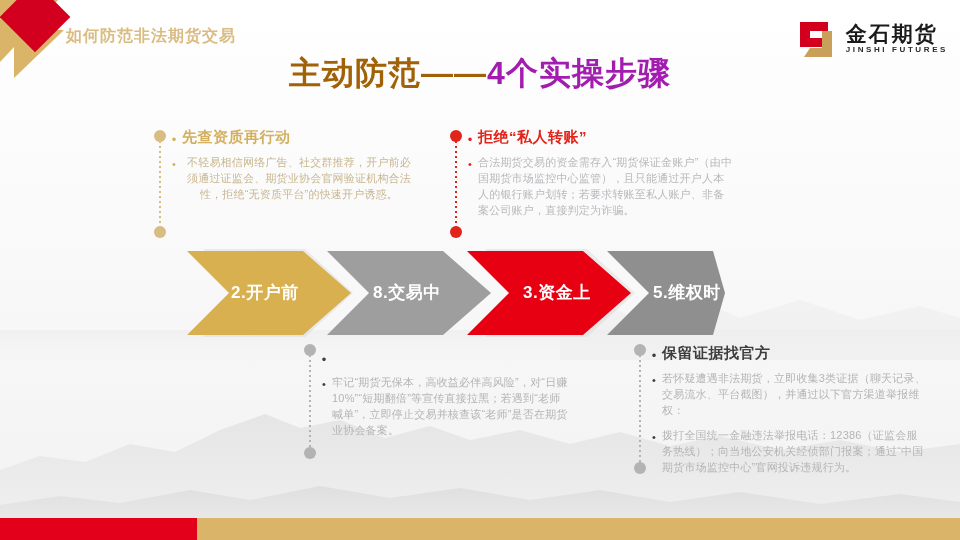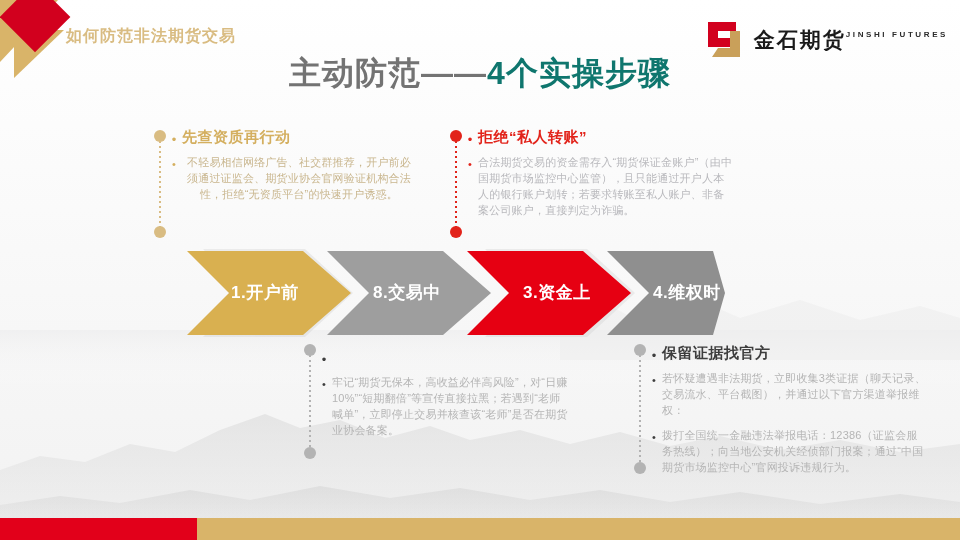--- a/index.html
+++ b/index.html
@@ -47,21 +47,21 @@
   
   .logo {
     position: absolute;
     right: 12px;
     top: 18px;
     display: flex;
     align-items: center;
     gap: 6px;
   }
   .logo-mark { width: 42px; height: 42px; }
-  .logo-text { display: flex; flex-direction: row; line-height: 1; }
+  .logo-text { display: flex; flex-direction: column; line-height: 1; }
   .logo-cn {
     font-size: 21px;
     font-weight: bold;
     letter-spacing: 2px;
     color: #1a1a1a;
   }
   .logo-en {
     font-size: 8px;
     font-weight: bold;
     letter-spacing: 2.6px;
@@ -76,22 +76,22 @@
     position: absolute;
     left: 0;
     top: 52px;
     width: 960px;
     text-align: center;
     font-size: 32px;
     font-weight: bold;
     letter-spacing: 1px;
     white-space: nowrap;
   }
-  .title .t-red { color: #737373; }
-  .title .t-dark { color: #0f766e; }
+  .title .t-red { color: #a16207; }
+  .title .t-dark { color: #a21caf; }
 
   
   .connector {
     position: absolute;
     width: 12px;
   }
   .connector .line {
     position: absolute;
     left: 5px;
     top: 6px;
@@ -286,24 +286,24 @@
       </g>
 
       <path d="M2 8 L118 8 L166 50 L118 92 L2 92 L44 50 Z" fill="#d9b050"></path>
 
       <path d="M142 8 L258 8 L306 50 L258 92 L142 92 L184 50 Z" fill="#9e9e9e"></path>
 
       <path d="M282 8 L398 8 L446 50 L398 92 L282 92 L324 50 Z" fill="#e60012"></path>
 
       <path d="M422 8 L528 8 L540 50 L528 92 L422 92 L464 50 Z" fill="#8f8f8f"></path>
     </svg>
-    <span class="chev-label" style="left:46px; top:38px;">1.开户前</span>
+    <span class="chev-label" style="left:46px; top:38px;">2.开户前</span>
     <span class="chev-label" style="left:188px; top:38px;">8.交易中</span>
     <span class="chev-label" style="left:338px; top:38px;">3.资金上</span>
-    <span class="chev-label" style="left:468px; top:38px;">4.维权时</span>
+    <span class="chev-label" style="left:468px; top:38px;">5.维权时</span>
   </div>
 
   <div class="block theme-gray" style="left:316px; top:348px; width:252px;">
     <div class="connector" style="left:-12px; top:-4px; height:115px;">
       <span class="dot top"></span>
       <span class="line"></span>
       <span class="dot bottom"></span>
     </div>
     <div class="heading-row">
       <span class="bullet">•</span>

